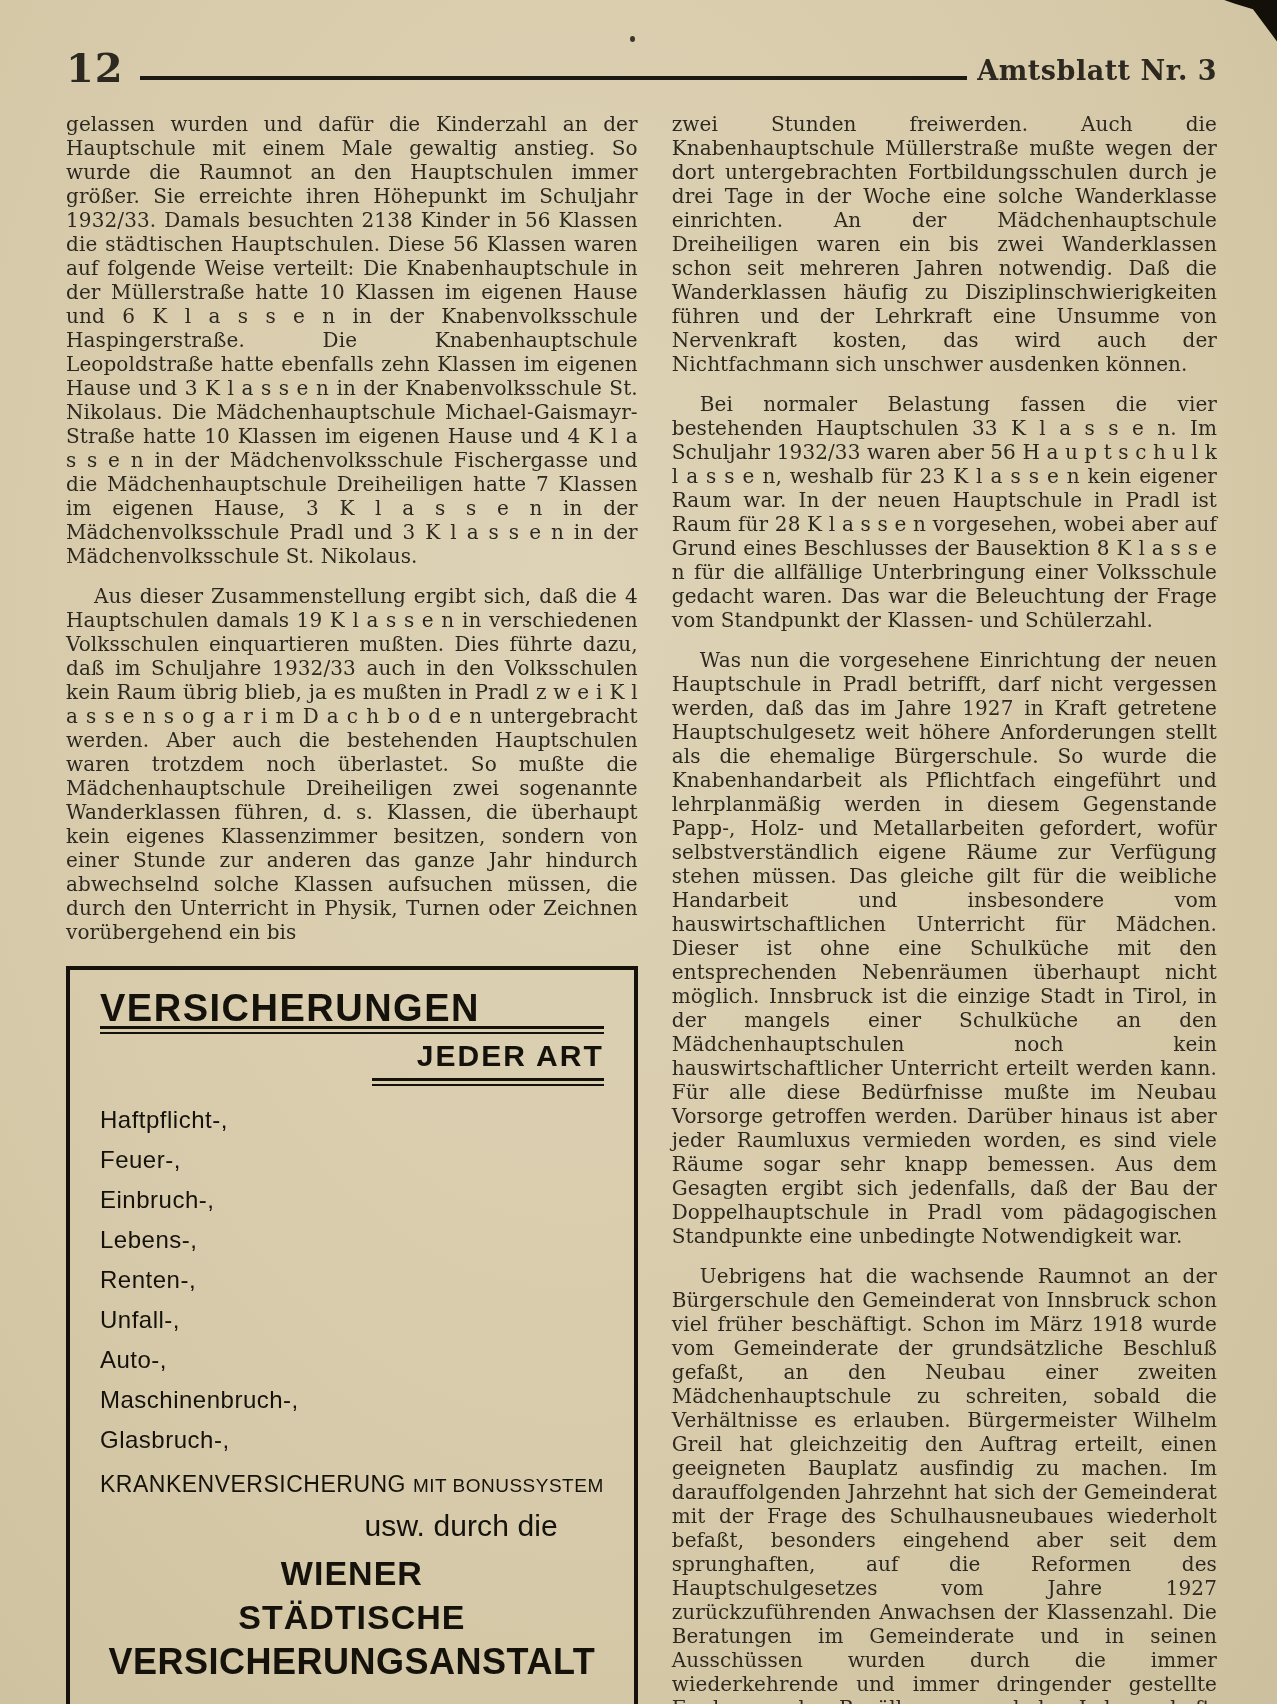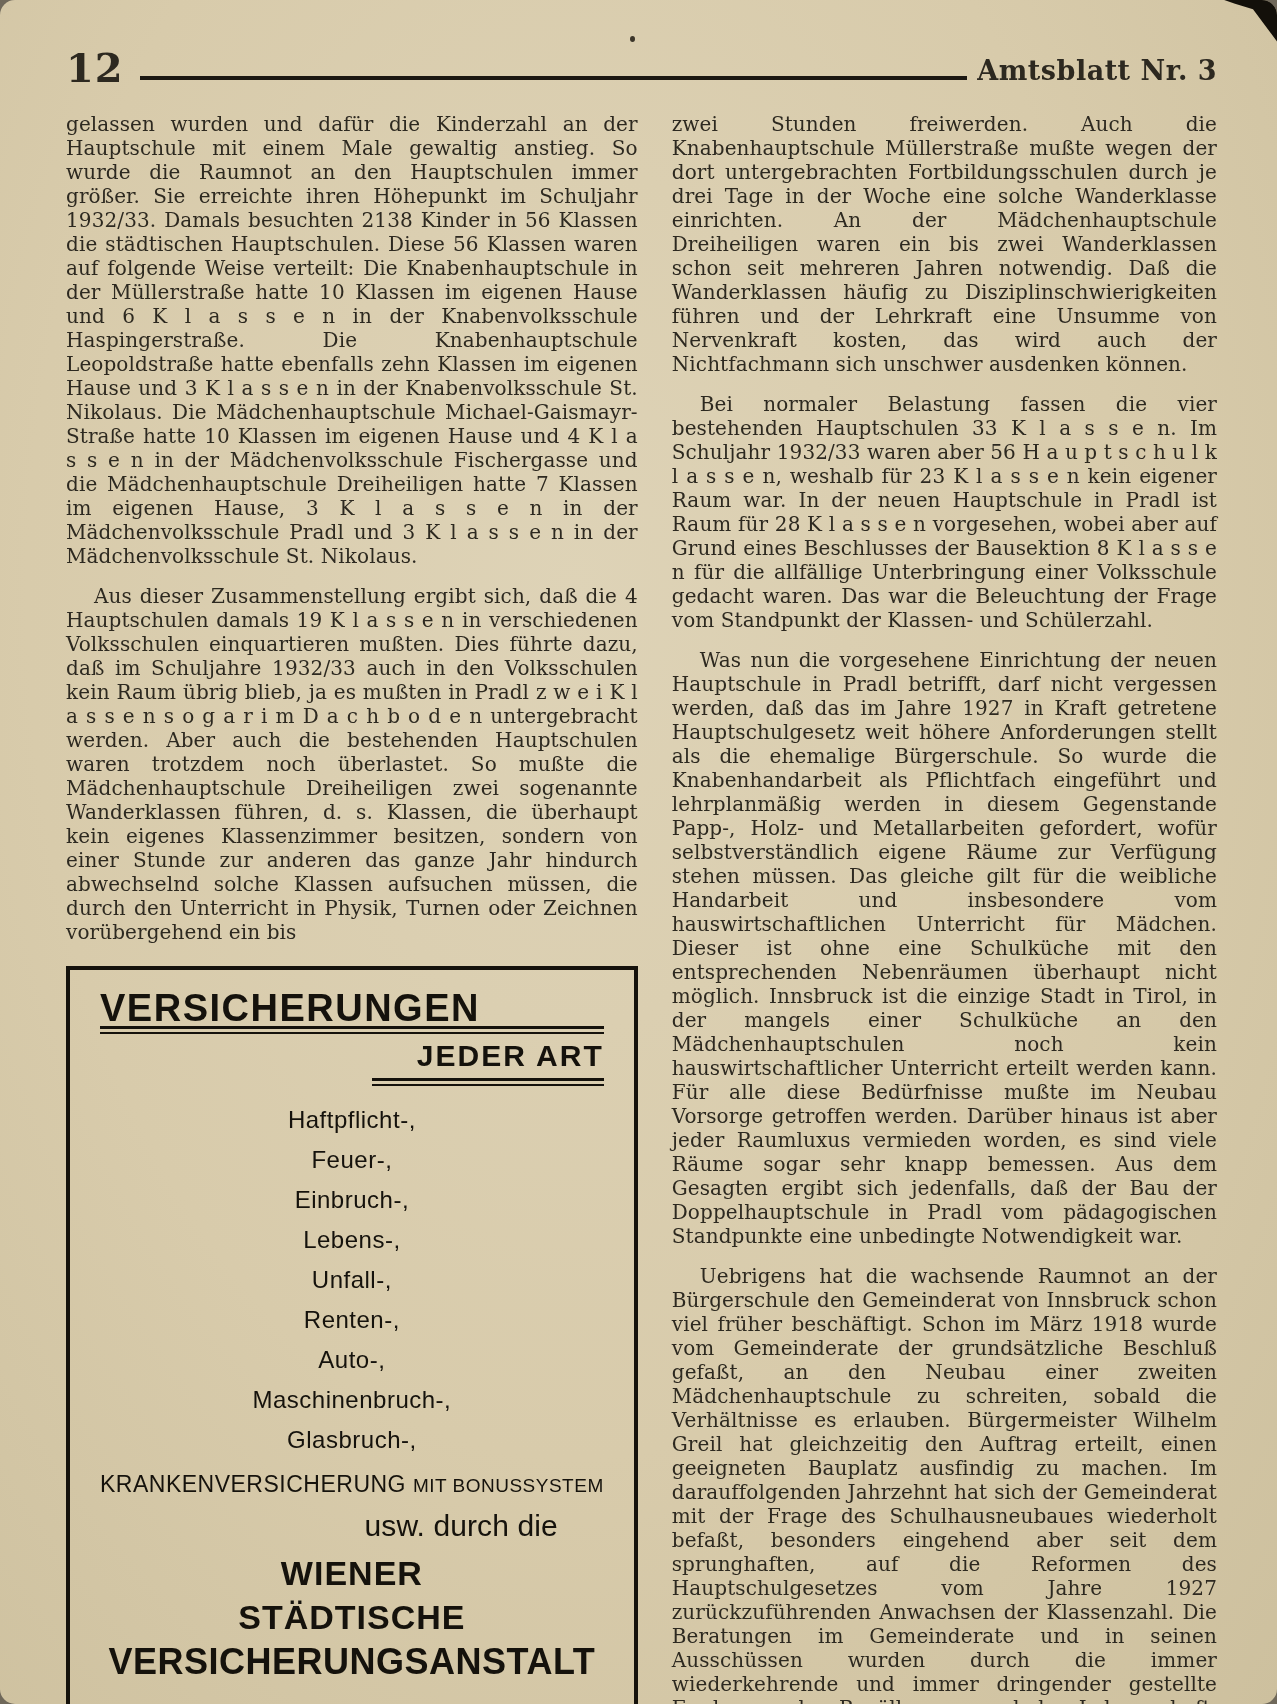--- a/index.html
+++ b/index.html
@@ -5,21 +5,20 @@
   * { margin:0; padding:0; box-sizing:border-box; }
   html, body { background:#6f685a; }
   .page {
     position:relative;
     width:1277px; height:1704px;
     margin:0 auto;
     overflow:hidden;
     background: radial-gradient(ellipse at 45% 35%, #ded3b7 0%, var(--paper, #d8cbab) 55%, #cdc09e 100%);
     color: var(--ink, #2d2920);
     font-family:"DejaVu Serif", serif;
-    border-radius:15px;
   }
   
   .header { position:absolute; left:66px; right:60px; top:48px; display:flex; align-items:flex-end; }
   .page-number { font-size:40px; font-weight:bold; line-height:1; letter-spacing:1px; }
   .header-rule { flex:1; height:0; border-bottom:4px solid var(--rule, #1c1812); margin:0 10px 8px 16px; }
   .masthead { font-size:27px; font-weight:bold; line-height:1; padding-bottom:4px; letter-spacing:0.5px; }
   
   .corner-mark { position:absolute; top:0; right:0; width:60px; height:46px; background:#13100a;
                  clip-path:polygon(12% 0, 100% 0, 100% 90%, 60% 20%, 30% 8%); }
   .speck { position:absolute; left:630px; top:36px; width:5px; height:6px; border-radius:50%; background:#3c362a; }
@@ -36,21 +35,21 @@
     padding:26px 30px 24px 30px;
     color: var(--ad-ink, #15120c);
     font-family:"Liberation Sans", sans-serif;
     text-align:left;
   }
   .ad-title { font-size:38px; font-weight:bold; letter-spacing:1.5px; }
   .double-rule { height:8px; border-top:3px solid var(--ad-ink, #15120c); border-bottom:2px solid var(--ad-ink, #15120c); margin-top:6px; }
   .ad-subtitle-row { text-align:right; margin-top:10px; }
   .ad-subtitle { font-size:30px; font-weight:bold; letter-spacing:2px; }
   .double-rule.right { width:46%; margin-left:auto; margin-top:7px; }
-  .ad-list { list-style:none; margin-top:14px;text-align:center; }
+  .ad-list { list-style:none; margin-top:14px; }
   .ad-list li { font-size:24px; line-height:40px; letter-spacing:0.5px; }
   .ad-highlight { margin-top:12px; font-size:23px; letter-spacing:0.5px; white-space:nowrap; }
   .ad-highlight .suffix { font-size:19px; }
   .ad-via { margin-top:16px; text-align:right; padding-right:46px; font-size:30px; }
   .ad-company { margin-top:14px; text-align:center; font-weight:bold; line-height:1.28; }
   .ad-company .l1 { font-size:34px; letter-spacing:1px; }
   .ad-company .l2 { font-size:34px; letter-spacing:1px; }
   .ad-company .l3 { font-size:36px; letter-spacing:0.5px; }
   .ad-branch { margin-top:18px; font-size:17px; letter-spacing:5px; }
 </style>
@@ -79,22 +78,22 @@
         <div class="double-rule"></div>
         <div class="ad-subtitle-row">
           <span class="ad-subtitle">JEDER ART</span>
           <div class="double-rule right"></div>
         </div>
         <ul class="ad-list">
           <li>Haftpflicht-,</li>
           <li>Feuer-,</li>
           <li>Einbruch-,</li>
           <li>Lebens-,</li>
+          <li>Renten-,</li>
           <li>Unfall-,</li>
-          <li>Renten-,</li>
           <li>Auto-,</li>
           <li>Maschinenbruch-,</li>
           <li>Glasbruch-,</li>
         </ul>
         <div class="ad-highlight">
           <span>KRANKENVERSICHERUNG</span>
           <span class="suffix">MIT BONUSSYSTEM</span>
         </div>
         <div class="ad-via">usw. durch die</div>
         <div class="ad-company">

